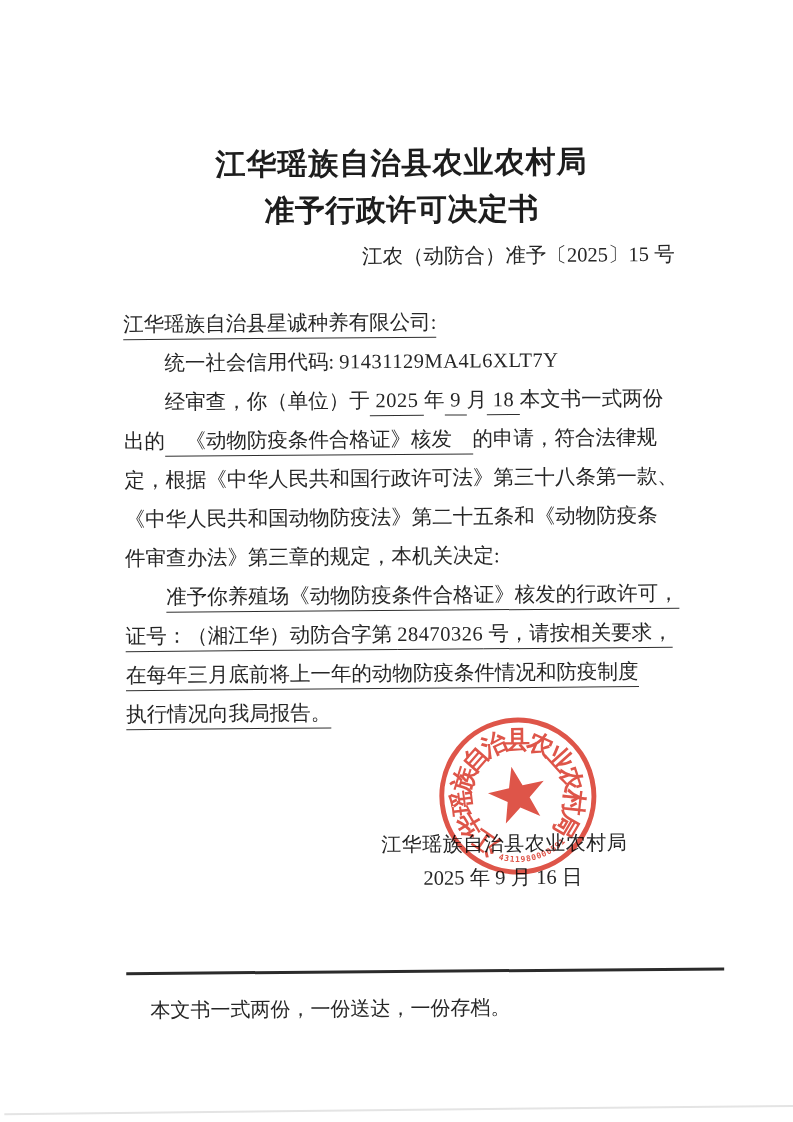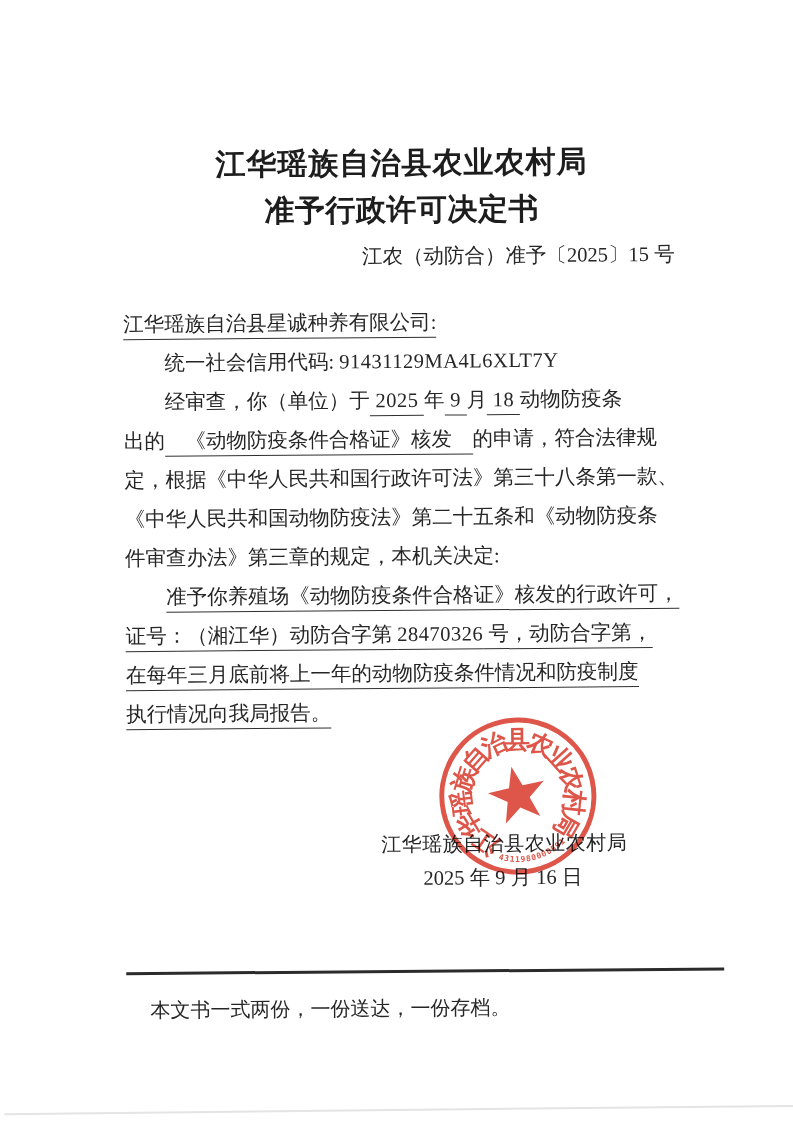--- a/index.html
+++ b/index.html
@@ -45,27 +45,27 @@
 <div class="sheet">
 
   <div class="title1">江华瑶族自治县农业农村局</div>
   <div class="title2">准予行政许可决定书</div>
 
   <div class="docnum">江农（动防合）准予〔2025〕15 号</div>
 
   <div class="bodyblock">
       <div class="bodyline"><span class="ul ">江华瑶族自治县星诚种养有限公司:</span></div>
       <div class="bodyline indent"><span class="">统一社会信用代码: </span><span class="num">91431129MA4L6XLT7Y</span></div>
-      <div class="bodyline indent"><span class="">经审查，你（单位）于</span><span class="ul num"> 2025 </span><span class="">年</span><span class="ul num"> 9 </span><span class="">月</span><span class="ul num"> 18 </span><span class="">动物防疫条</span></div>
+      <div class="bodyline indent"><span class="">经审查，你（单位）于</span><span class="ul num"> 2025 </span><span class="">年</span><span class="ul num"> 9 </span><span class="">月</span><span class="ul num"> 18 </span><span class="">本文书一式两份</span></div>
       <div class="bodyline"><span class="">出的</span><span class="ul ">　《动物防疫条件合格证》核发　</span><span class="">的申请，符合法律规</span></div>
       <div class="bodyline"><span class="">定，根据《中华人民共和国行政许可法》第三十八条第一款、</span></div>
       <div class="bodyline"><span class="">《中华人民共和国动物防疫法》第二十五条和《动物防疫条</span></div>
       <div class="bodyline"><span class="">件审查办法》第三章的规定，本机关决定:</span></div>
       <div class="bodyline indent"><span class="ul ">准予你养殖场《动物防疫条件合格证》核发的行政许可，</span></div>
-      <div class="bodyline"><span class="ul ">证号：（湘江华）动防合字第 </span><span class="ul num">28470326</span><span class="ul "> 号，动防合字第，</span></div>
+      <div class="bodyline"><span class="ul ">证号：（湘江华）动防合字第 </span><span class="ul num">28470326</span><span class="ul "> 号，请按相关要求，</span></div>
       <div class="bodyline"><span class="ul ">在每年三月底前将上一年的动物防疫条件情况和防疫制度</span></div>
       <div class="bodyline"><span class="ul ">执行情况向我局报告。</span></div>
     </div>
 
   <div class="signature">江华瑶族自治县农业农村局</div>
   <div class="dateline">2025 年 9 月 16 日</div>
 
   <svg class="seal" viewBox="-92 -92 184 184" xmlns="http://www.w3.org/2000/svg">
     <g transform="rotate(-12)">
       <circle class="sealring" cx="0" cy="0" r="76"></circle>

